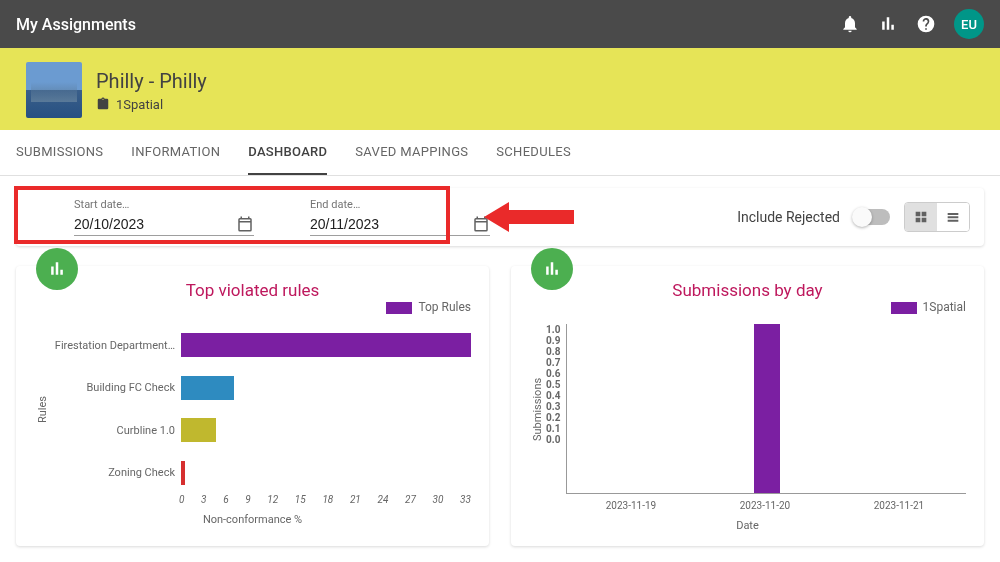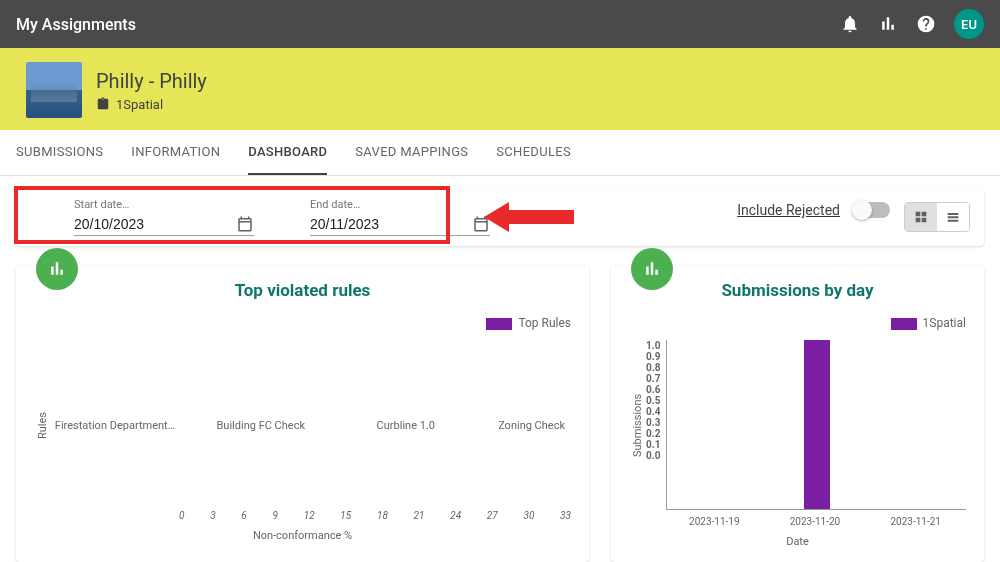--- a/index.html
+++ b/index.html
@@ -27,40 +27,40 @@
   .filter-bar { margin: 12px 16px 0 16px; background: #fff; box-shadow: 0 1px 3px rgba(0,0,0,0.15); border-radius: 4px; padding: 10px 14px; display: flex; align-items: center; position: relative; }
   .date-group { display: flex; align-items: flex-end; gap: 12px; }
   .date-field { width: 180px; margin-left: 44px; }
   .date-label { font-size: 11px; color: #757575; }
   .date-input-row { display: flex; align-items: center; justify-content: space-between; border-bottom: 1px solid #9e9e9e; padding: 4px 0 2px 0; }
   .date-input { border: none; outline: none; font-size: 14px; color: #212121; width: 140px; background:transparent; }
   .cal-icon { width: 18px; height: 18px; fill: #616161; cursor:pointer; }
   .clear-btn { width: 18px; height: 18px; fill: #616161; margin-left: 10px; cursor:pointer; align-self:center; margin-bottom:2px; }
   .highlight-box { position: absolute; left: -2px; top: -2px; width: 436px; height: 58px; border: 4px solid #ea2a2a; pointer-events:none; }
   .arrow-annot { position: absolute; left: 468px; top: 50%; transform: translateY(-50%); }
-  .filter-right { margin-left: auto; display: flex; align-items: flex-start; gap: 14px; text-decoration: underline; }
+  .filter-right { margin-left: auto; display: flex; align-items: center; gap: 14px; }
   .include-label { font-size: 14px; color: #424242; }
   .toggle { width: 36px; height: 16px; background: #bdbdbd; border-radius: 10px; position: relative; cursor:pointer; }
   .toggle::after { content:""; position:absolute; left:-2px; top:-2px; width:20px; height:20px; background:#fafafa; border-radius:50%; box-shadow:0 1px 3px rgba(0,0,0,0.3); }
   .view-toggle { display: flex; border: 1px solid #ccc; border-radius: 4px; overflow: hidden; }
   .view-btn { width: 32px; height: 28px; display: flex; align-items: center; justify-content: center; cursor:pointer; background:#fff; }
   .view-btn.active { background: #e0e0e0; }
   .view-btn svg { width:16px; height:16px; fill:#616161; }
   
   .charts { display: flex; gap: 22px; padding: 20px 16px 10px 16px; }
   .chart-card { flex: 1; background: #fff; box-shadow: 0 1px 3px rgba(0,0,0,0.15); border-radius: 4px; padding: 14px 18px 14px 18px; position: relative; min-height: 280px; }
   .chart-badge { position: absolute; left: 20px; top: -18px; width: 42px; height: 42px; background: #4caf50; border-radius: 50%; display:flex; align-items:center; justify-content:center; }
   .chart-badge svg { width:20px; height:20px; fill:#fff; }
-  .chart-title { text-align: center; font-size: 17px; font-weight: 700; color: #0f766e; margin-bottom: 16px; }
+  .chart-title { text-align: center; font-size: 17px; font-weight: 400; color: #be185d; }
   .legend { text-align:right; font-size:12px; color:#666; margin-bottom:10px; }
   .legend-swatch { display:inline-block; width:26px; height:12px; background:#7b1fa2; vertical-align:middle; margin-right:6px; }
   
   .hbar-chart { display:flex; height:170px; }
   .ylabel-v { writing-mode: vertical-rl; transform: rotate(180deg); font-size:11px; color:#666; text-align:center; padding:0 2px; }
-  .hbar-rows { flex:1; display:flex; }
+  .hbar-rows { flex:1; display:flex; flex-direction:column; }
   .hbar-row { flex:1; display:flex; align-items:center; }
   .hbar-cat { width:130px; text-align:right; font-size:11px; color:#666; padding-right:6px; }
   .hbar-track { flex:1; height:24px; position:relative; }
   .hbar-bar { position:absolute; left:0; top:0; bottom:0; }
   .hbar-axis-row { display:flex; margin-left:0; }
   .hbar-axis-spacer { width:130px; }
   .hbar-axis-spacer2 { width:15px; }
   .hbar-axis { flex:1; display:flex; justify-content:space-between; font-size:10px; color:#666; font-style:italic; }
   .xlabel { text-align:center; font-size:11px; color:#666; margin-top:8px; }
   

